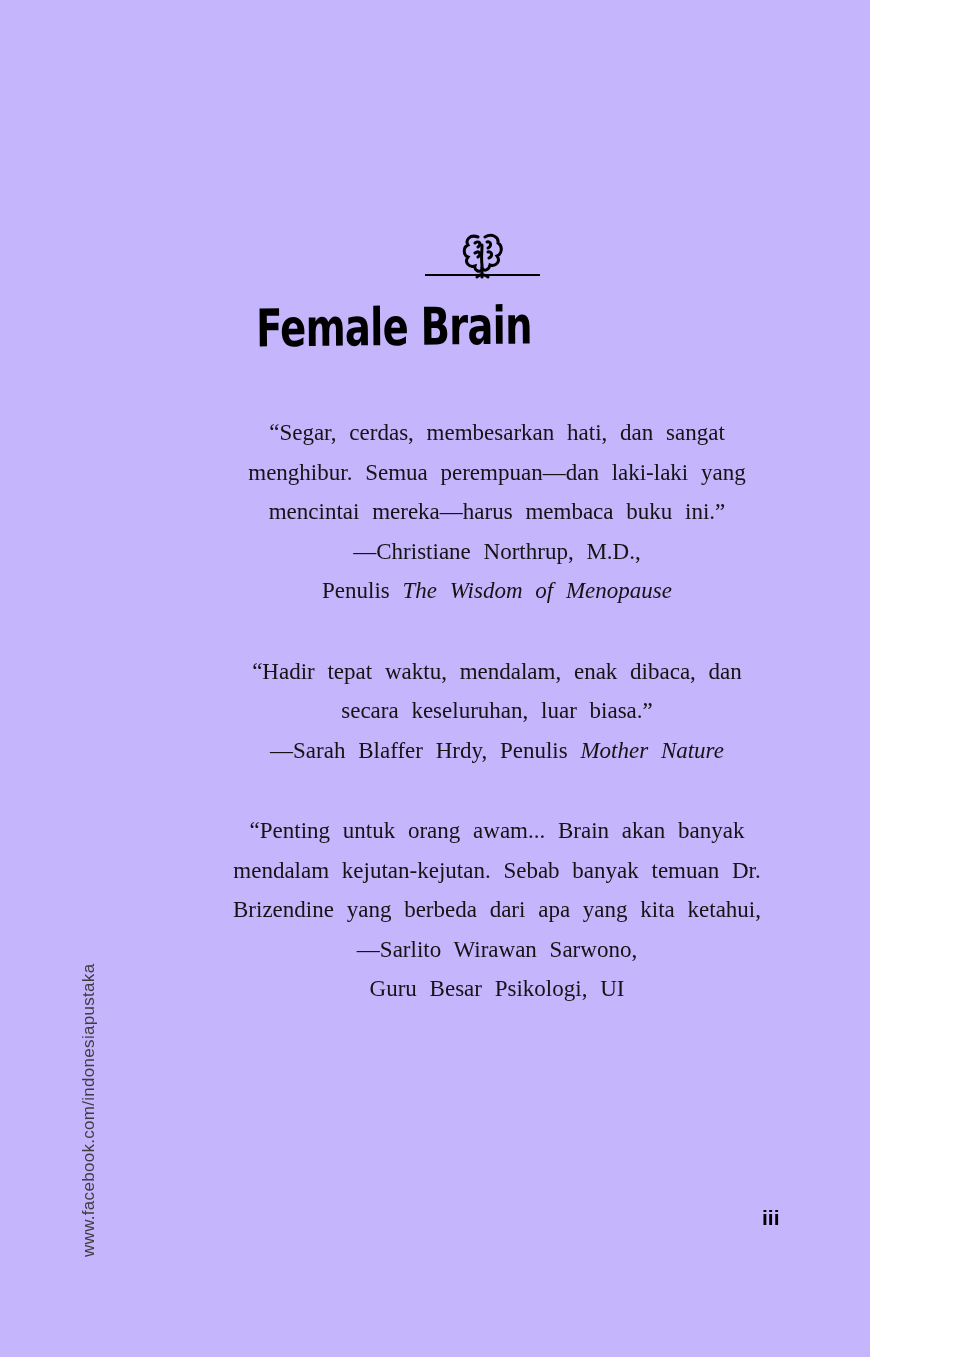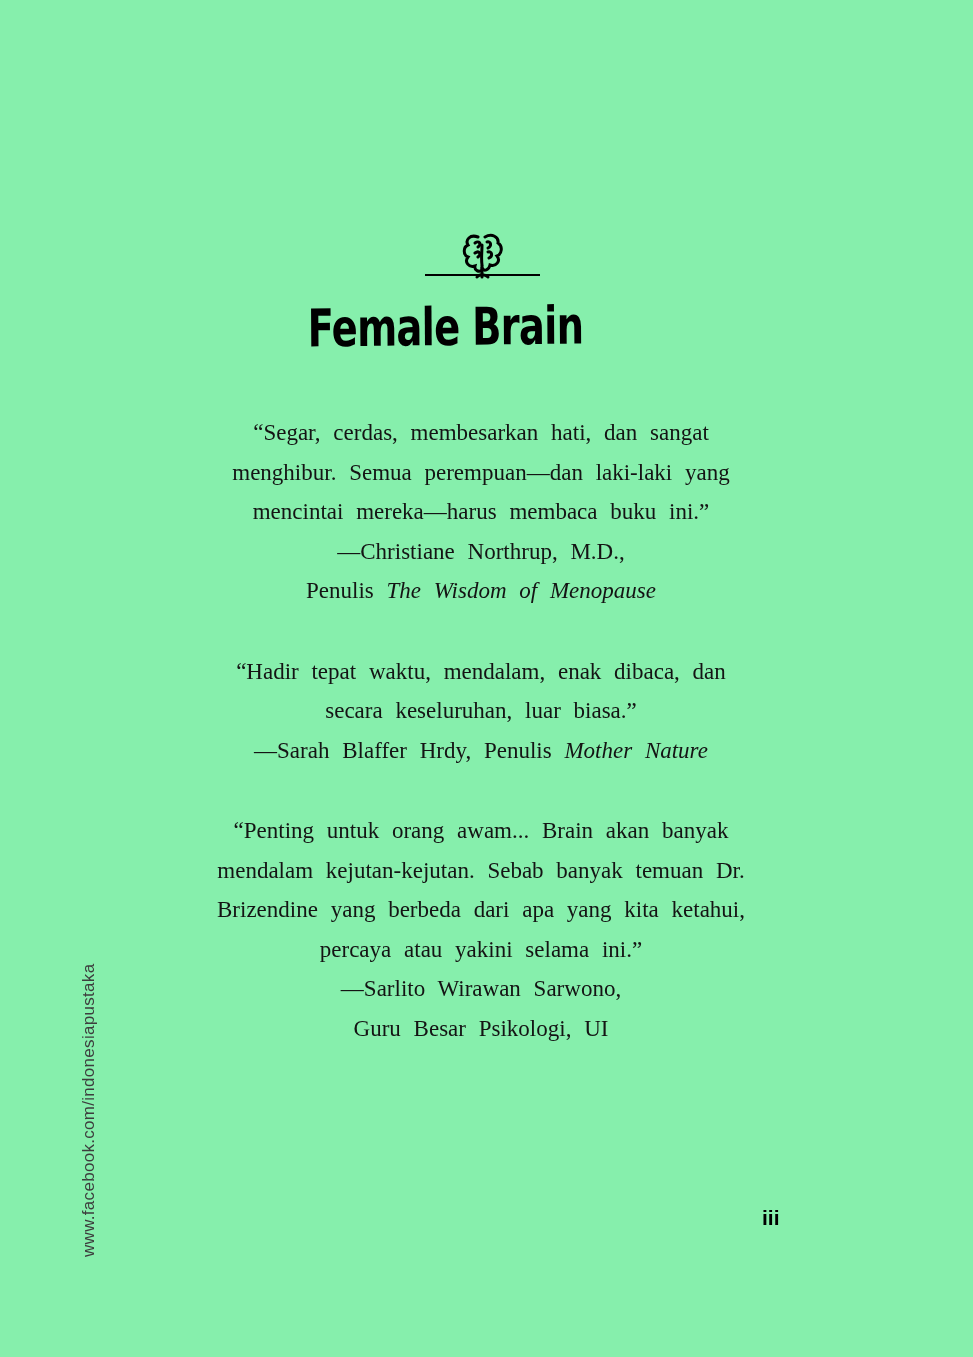--- a/index.html
+++ b/index.html
@@ -1,20 +1,20 @@
 <!DOCTYPE html>
 <html><head>
 <meta charset="utf-8">
 <style>
   html, body { margin: 0; padding: 0; background: #ffffff; }
   .page {
     position: relative;
-    width: 973px;
+    width: 870px;
     height: 1357px;
-    background: #86efac;
+    background: #c4b5fd;
     overflow: hidden;
     font-family: "Liberation Serif", serif;
   }
 
   
   .ornament-icon {
     position: absolute;
     left: 461px;
     top: 232px;
   }
@@ -41,21 +41,21 @@
     line-height: 1.1;
     color: #000;
     letter-spacing: -1px;
     transform: translateX(-41px) scaleX(0.74) rotate(-0.5deg);
     transform-origin: 50% 50%;
     white-space: nowrap;
   }
 
   .quotes {
     position: absolute;
-    left: 156px;
+    left: 172px;
     top: 413px;
     width: 650px;
     text-align: center;
     font-size: 23px;
     line-height: 39.5px;
     color: #141414;
     word-spacing: 7px;
   }
   .quotes blockquote { margin: 0 0 41px 0; padding: 0; }
   .quotes blockquote:last-child { margin-bottom: 0; }
@@ -128,21 +128,20 @@
       <span class="line">
         <span>—Sarah Blaffer Hrdy, Penulis</span>
         <span class="work">Mother Nature</span>
       </span>
     </blockquote>
 
     <blockquote>
       <span class="line">“Penting untuk orang awam... Brain akan banyak</span>
       <span class="line">mendalam kejutan-kejutan. Sebab banyak temuan Dr.</span>
       <span class="line">Brizendine yang berbeda dari apa yang kita ketahui,</span>
-      <span class="line">percaya atau yakini selama ini.”</span>
       <span class="line">—Sarlito Wirawan Sarwono,</span>
       <span class="line">Guru Besar Psikologi, UI</span>
     </blockquote>
 
   </section>
 
   <div class="watermark">www.facebook.com/indonesiapustaka</div>
 
   <div class="folio">iii</div>
 

